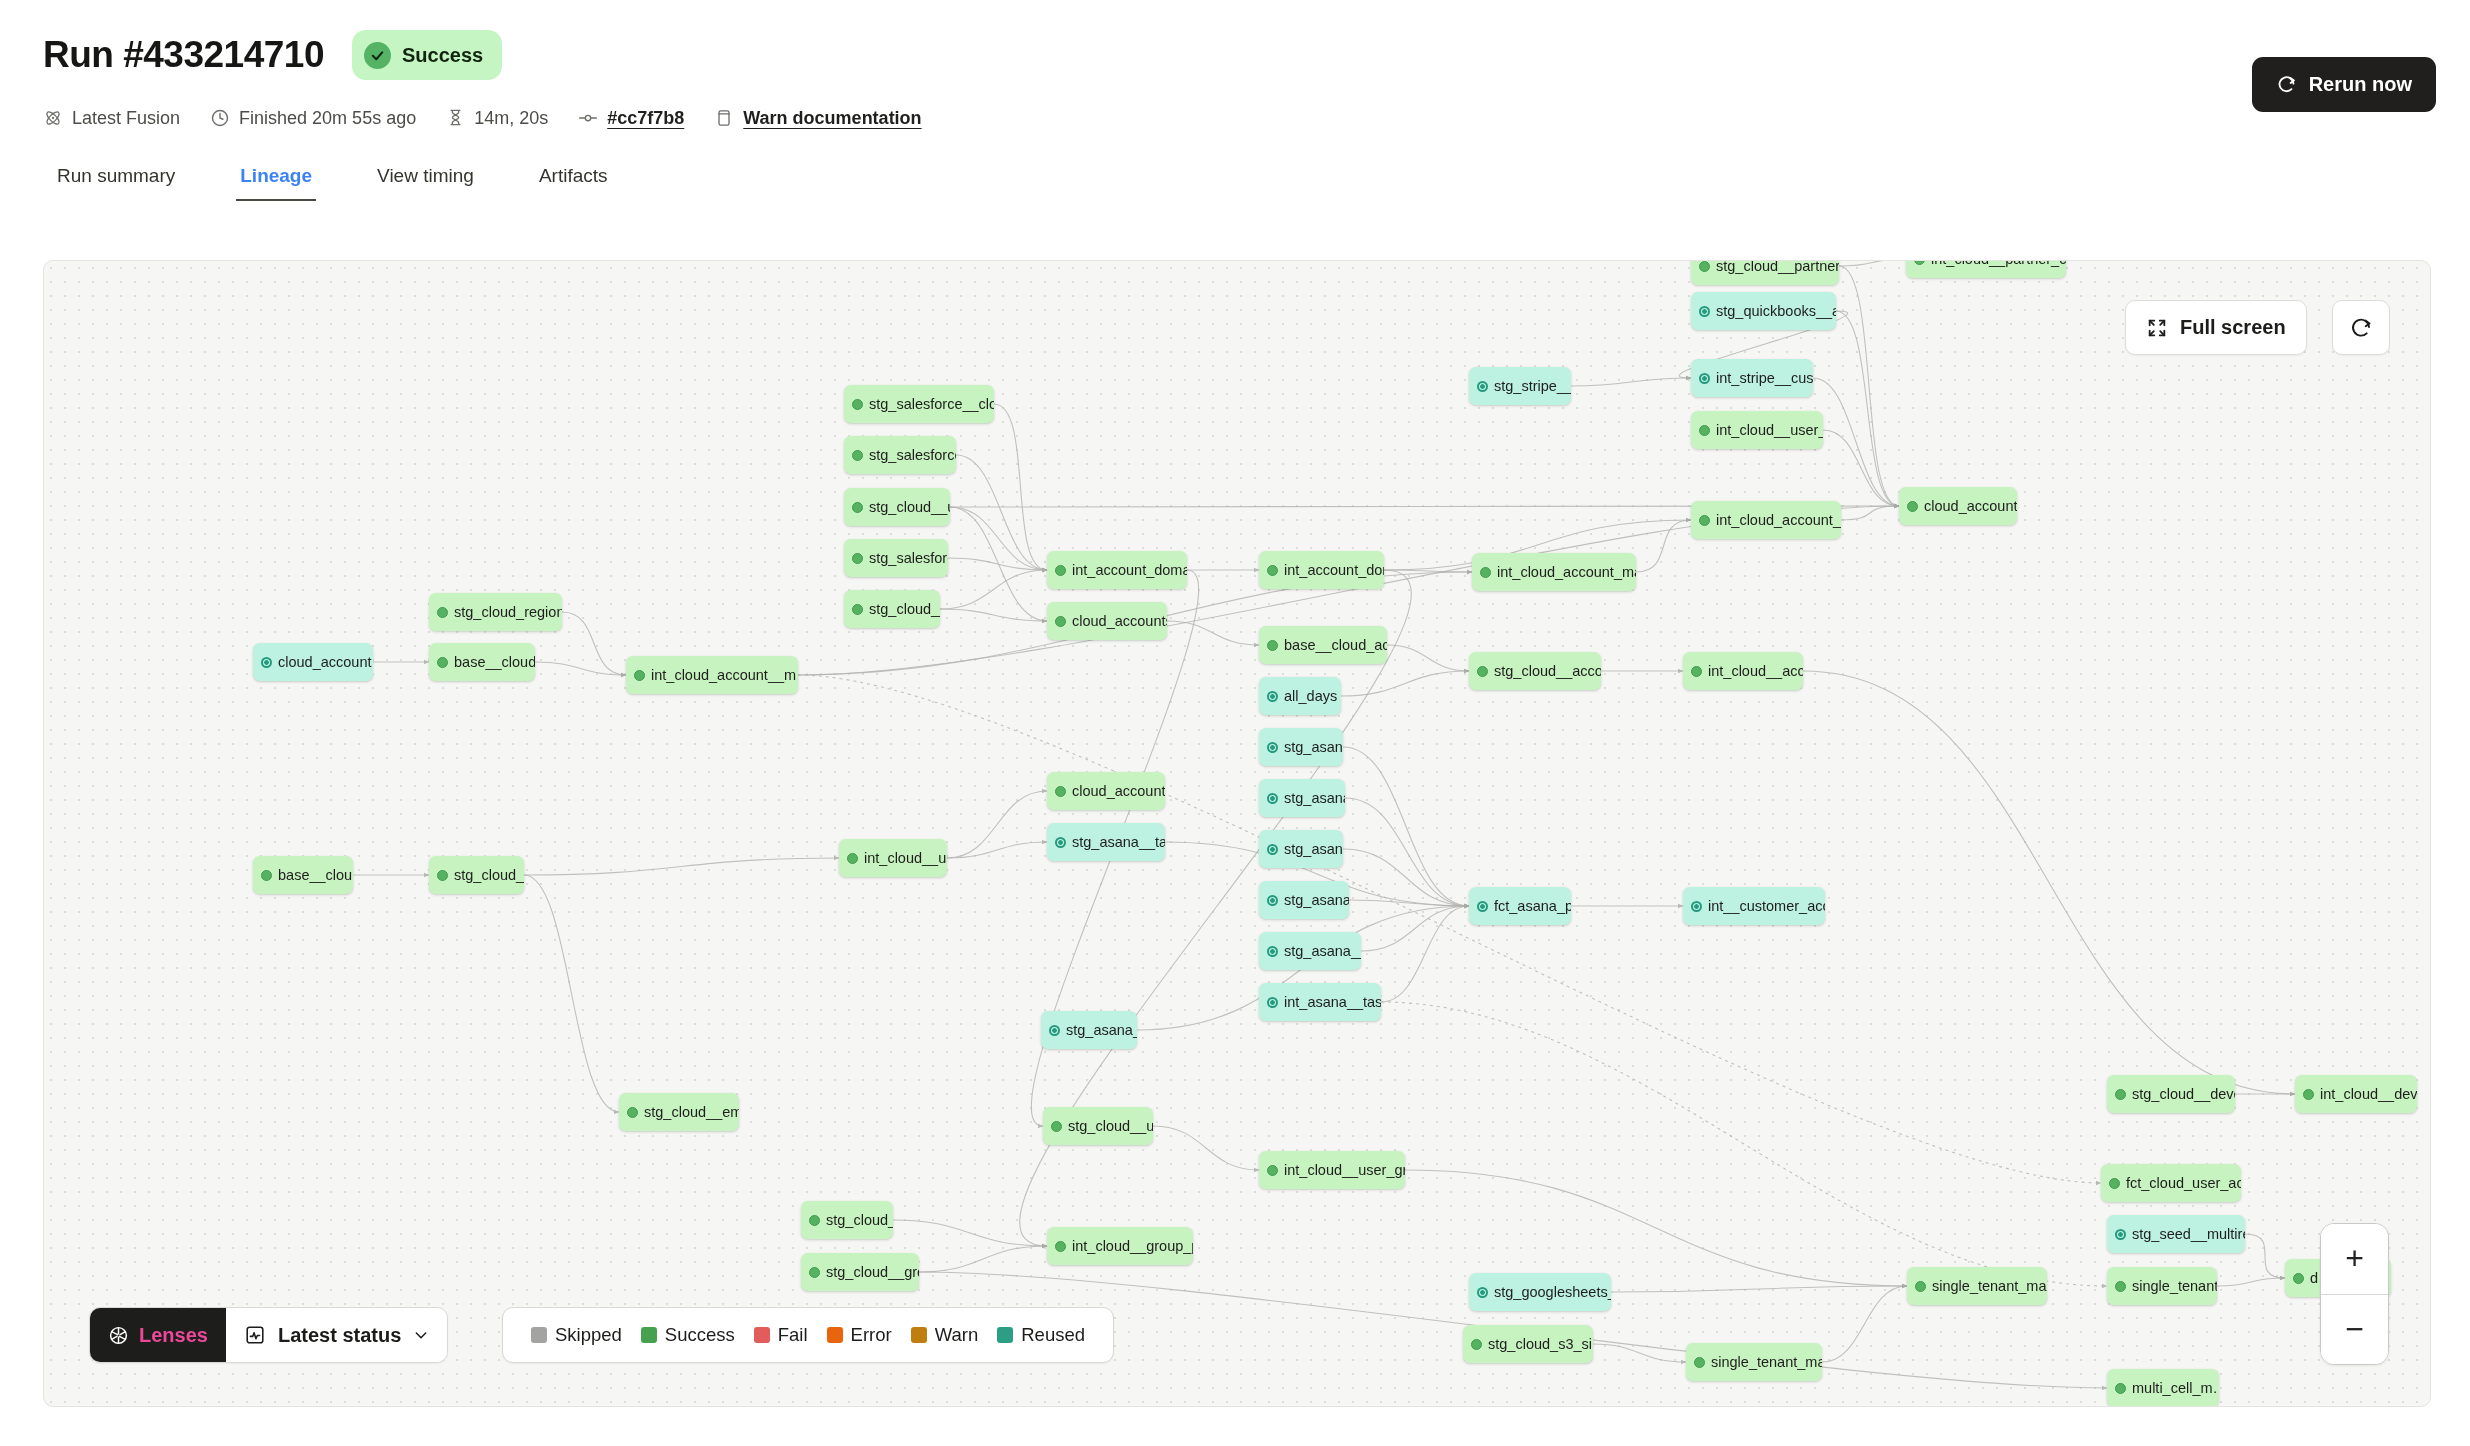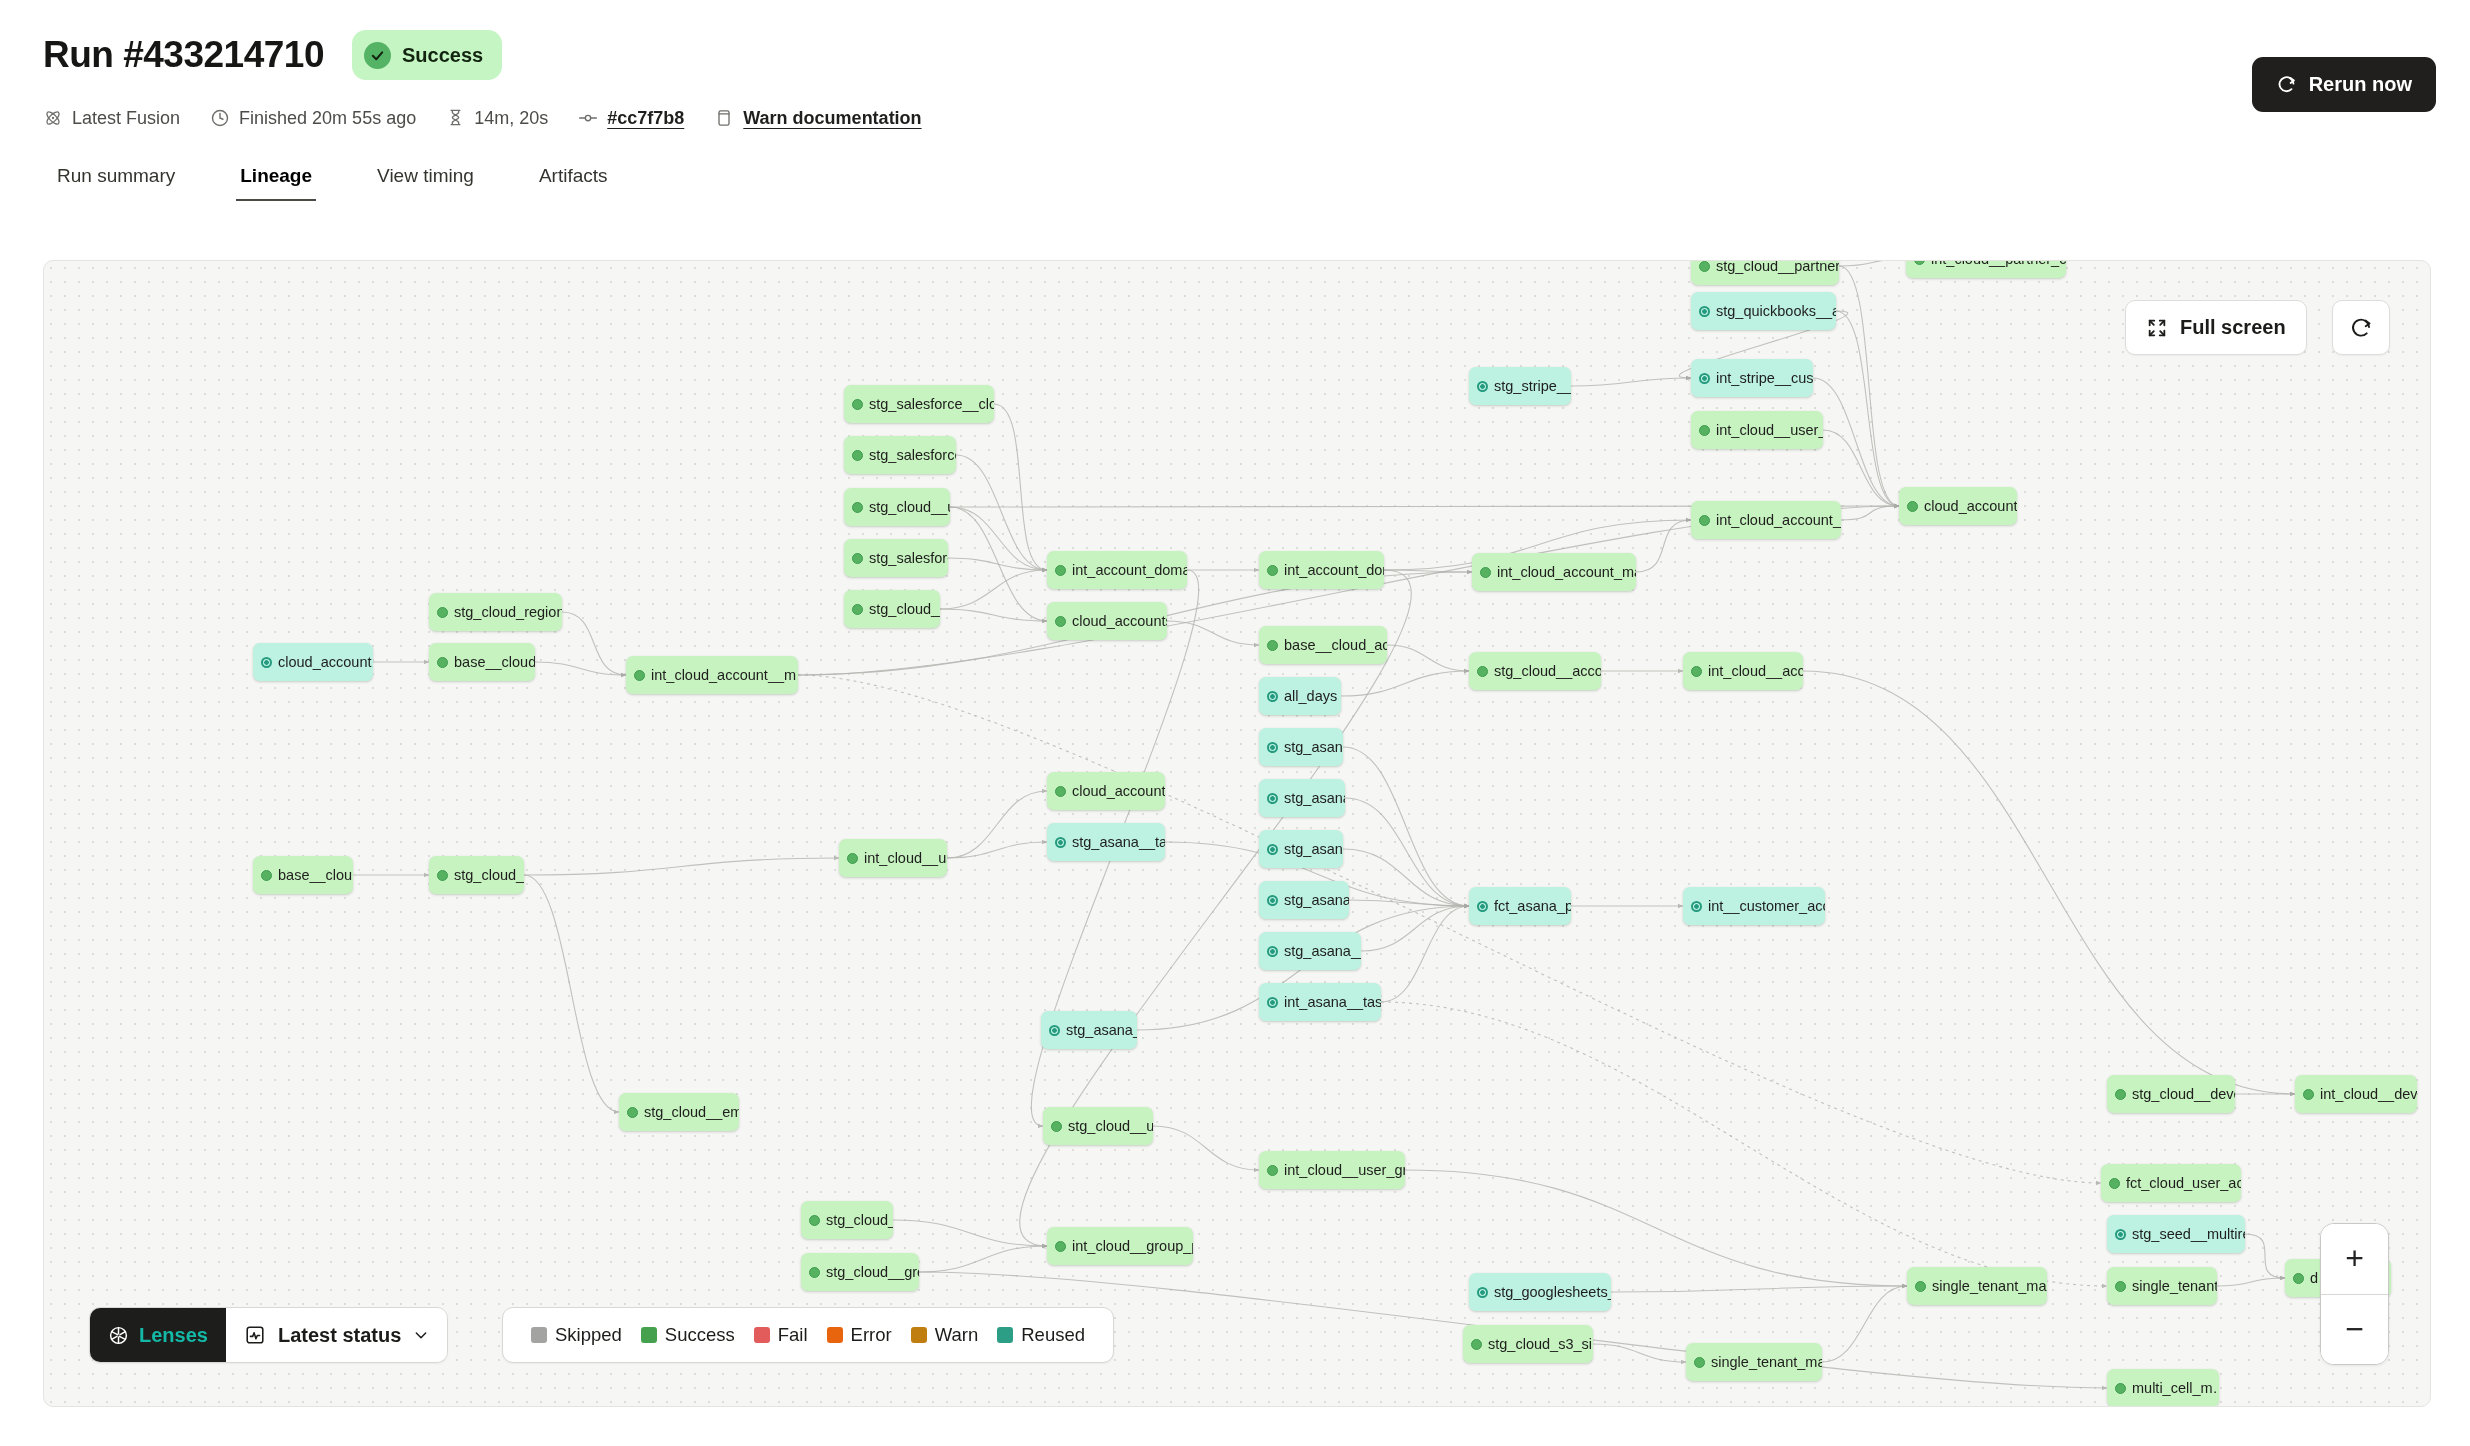--- a/index.html
+++ b/index.html
@@ -11,21 +11,21 @@
   .badge-check { width:27px; height:27px; border-radius:50%; background:#54b364; display:flex; align-items:center; justify-content:center; }
   .meta-row { position:absolute; left:43px; top:108px; display:flex; align-items:center; gap:30px; font-size:18px; color:#4c4c49; }
   .meta-item { display:flex; align-items:flex-start; gap:9px; }
   .meta-item svg { stroke:#6e6e6a; }
   .meta-link { color:#1f1f1d; font-weight:700; text-decoration:underline; text-underline-offset:4px; }
   .rerun-btn { position:absolute; right:34px; top:57px; display:flex; align-items:center; gap:12px; background:#201f1d; color:#fff; border:none; border-radius:11px; height:55px; padding:0 24px; font-size:20px; font-weight:600; font-family:inherit; cursor:pointer; }
 
   
   .tabs { position:absolute; left:57px; top:165px; display:flex; gap:65px; }
   .tab { position:relative; font-size:19px; color:#34342f; padding-bottom:14px; cursor:pointer; }
-  .tab.active { color:#000000; font-weight:700; }
+  .tab.active { color:#3b82f6; font-weight:700; }
   .tab.active::after { content:""; position:absolute; left:-4px; right:-4px; bottom:0; height:2px; background:#4a4a45; }
 
   
   .panel { position:absolute; left:43px; top:260px; width:2388px; height:1147px; background:#f6f6f4; border:1px solid #e4e4e0; border-radius:10px; overflow:hidden;
     background-image: radial-gradient(#dcdcd8 1.1px, transparent 1.1px); background-size:14px 14px; }
   #edges { position:absolute; left:0; top:0; }
   .node { position:absolute; height:38px; border-radius:7px; display:flex; align-items:center; gap:6px; padding:0 9px 0 8px; font-size:14.5px; color:#1e1e1c; white-space:nowrap; overflow:hidden; box-shadow:0 1px 2.5px rgba(30,60,35,.22); z-index:2; cursor:pointer; }
   .node.green { background:#c7f3c0; }
   .node.teal  { background:#bdf2e3; }
   .dot { flex:0 0 auto; width:11px; height:11px; border-radius:50%; }
@@ -33,21 +33,21 @@
   .node.teal  .dot { border:2px solid #259a7e; background:radial-gradient(circle,#259a7e 2px, rgba(0,0,0,0) 2.6px); }
 
   
   .fs-btn { position:absolute; left:2081px; top:39px; z-index:5; display:flex; align-items:center; gap:12px; background:#fff; border:1px solid #dddddb; border-radius:10px; height:55px; padding:0 20px; font-size:20px; font-weight:600; color:#1c1c1a; cursor:pointer; box-shadow:0 1px 2px rgba(0,0,0,.05); font-family:inherit; }
   .refresh-btn { position:absolute; left:2288px; top:39px; z-index:5; width:58px; height:55px; background:#fff; border:1px solid #dddddb; border-radius:10px; display:flex; align-items:center; justify-content:center; cursor:pointer; box-shadow:0 1px 2px rgba(0,0,0,.05); }
   .zoomer { position:absolute; left:2276px; top:962px; z-index:5; width:69px; height:142px; background:#fff; border:1px solid #c9c9c6; border-radius:14px; display:flex; flex-direction:column; overflow:hidden; box-shadow:0 1px 3px rgba(0,0,0,.08); }
   .zoomer button { flex:1; background:#fff; border:none; font-size:32px; font-weight:300; color:#222; cursor:pointer; font-family:inherit; }
   .zoomer .divider { height:1px; background:#d7d7d4; }
 
   .lens-group { position:absolute; left:45px; top:1046px; z-index:5; display:flex; height:56px; border-radius:11px; overflow:hidden; border:1px solid #d8d8d5; box-shadow:0 1px 2px rgba(0,0,0,.05); }
-  .lens-dark { display:flex; align-items:center; gap:10px; background:#1d1d1b; color:#14b8a6; padding:3px 18px; font-size:20px; font-weight:600; cursor:pointer; }
+  .lens-dark { display:flex; align-items:center; gap:10px; background:#1d1d1b; color:#ec4899; padding:3px 18px; font-size:20px; font-weight:600; cursor:pointer; }
   .lens-light { display:flex; align-items:center; gap:12px; background:#fff; color:#1c1c1a; padding:0 18px; font-size:20px; font-weight:600; cursor:pointer; }
   .legend { position:absolute; left:458px; top:1046px; z-index:5; display:flex; align-items:center; gap:19px; height:56px; background:#fff; border:1px solid #d8d8d5; border-radius:11px; padding:0 28px; box-shadow:0 1px 2px rgba(0,0,0,.05); }
   .legend-item { display:flex; align-items:center; gap:8px; font-size:18.5px; color:#1c1c1a; }
   .swatch { width:16px; height:16px; border-radius:3px; }
 </style>
 </head>
 <body>
 
 <div id="app">
 

